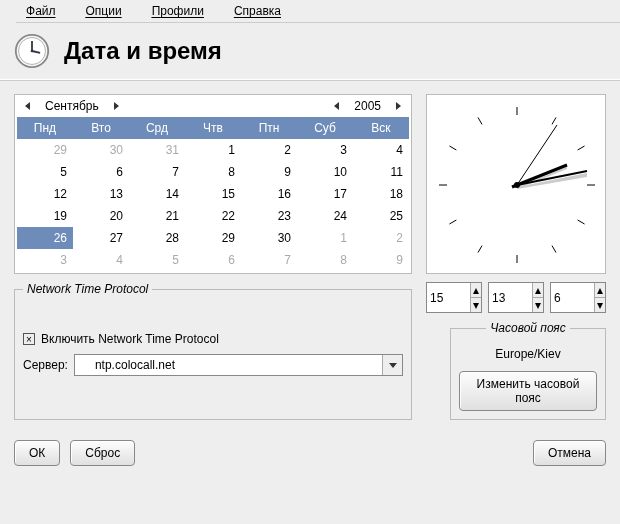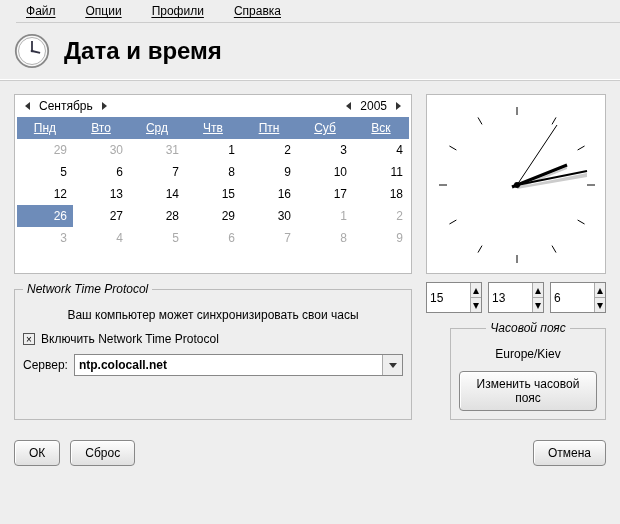--- a/index.html
+++ b/index.html
@@ -11,38 +11,38 @@
 .header-line { height: 2px; background: linear-gradient(#bbb,#fff); margin: 0 0 2px; }
 .clock-icon { width: 36px; height: 36px; }
 .header h1 { font-size: 24px; font-weight: bold; }
 .content { padding: 10px 14px; display: flex; flex-direction: column; gap: 8px; }
 .row1 { display: flex; gap: 14px; }
 .calendar-wrap { flex: 1; border: 1px solid #bbb; background: #fff; box-shadow: inset 1px 1px 0 #fff; padding: 2px; }
 .month-bar { display: flex; align-items: center; padding: 2px 4px; }
 .month-bar .spacer { flex: 1; }
 .arrow-btn { width: 14px; height: 14px; display: inline-flex; align-items: center; justify-content: center; cursor: pointer; }
 .arrow-btn svg { width: 8px; height: 8px; }
-.month-label, .year-label { margin: 0 4px; text-align: right; }
+.month-label, .year-label { margin: 0 10px; text-align: right; }
 table.cal { width: 100%; border-collapse: collapse; margin-top: 2px; }
-table.cal th { background: #6e8cb9; color: #fff; font-weight: normal; padding: 4px 0; text-align: center; width: 14.28%; text-decoration: underline; }
+table.cal th { background: #6e8cb9; color: #fff; font-weight: normal; padding: 4px 0; text-align: center; width: 14.28%; }
 table.cal td { text-align: right; padding: 4px 6px; }
 table.cal td.other { color: #aaa; }
 table.cal td.sel { background: #6e8cb9; color: #fff; }
 .analog { width: 180px; height: 180px; border: 1px solid #bbb; background: #fff; position: relative; }
 .row2 { display: flex; gap: 14px; }
 fieldset { border: 1px solid #bbb; padding: 6px 8px 8px; }
 fieldset legend { padding: 0 4px; font-style: italic; }
 .ntp { flex: 1; }
 .ntp-text { text-align: center; margin: 4px 0 8px; line-height: 1.5; }
 .ntp-check { display: flex; align-items: center; gap: 6px; margin: 4px 0 8px; }
 .ntp-check .box { width: 12px; height: 12px; border: 1px solid #555; display: inline-flex; align-items: center; justify-content: center; font-size: 10px; }
 .server-row { display: flex; align-items: center; gap: 6px; }
 .server-row label { }
 .combo { flex: 1; display: flex; border: 1px solid #888; background: #fff; box-shadow: inset 1px 1px 1px #ccc; }
-.combo input { border: none; flex: 1; padding: 3px 4px; outline: none; font-weight: bold; }
+.combo input { border: none; flex: 1; padding: 3px 20px; outline: none; }
 .combo .drop { width: 20px; border-left: 1px solid #aaa; display: flex; align-items: center; justify-content: center; background: #eee; cursor: pointer; }
 .right-col { width: 180px; display: flex; flex-direction: column; gap: 8px; }
 .spinners { display: flex; gap: 6px; }
 .spinner { flex: 1; display: flex; border: 1px solid #888; background: #fff; box-shadow: inset 1px 1px 1px #ccc; }
 .spinner input { border: none; width: 100%; padding: 3px 3px; outline: none; }
 .spinner .arrows { width: 14px; display: flex; flex-direction: column; border-left: 1px solid #aaa; }
 .spinner .arrows span { flex: 1; display: flex; align-items: center; justify-content: center; background: #eee; cursor: pointer; }
 .spinner .arrows span:first-child { border-bottom: 1px solid #aaa; }
 .tz-fs { text-align: center; margin-left: 24px; }
 .tz-val { margin: 6px 0 10px; }
@@ -132,20 +132,29 @@
               <td>11</td>
             </tr>
             <tr>
               <td>12</td>
               <td>13</td>
               <td>14</td>
               <td>15</td>
               <td>16</td>
               <td>17</td>
               <td>18</td>
+            </tr>
+            <tr>
+              <td>19</td>
+              <td>20</td>
+              <td>21</td>
+              <td>22</td>
+              <td>23</td>
+              <td>24</td>
+              <td>25</td>
             </tr>
             <tr>
               <td class="sel">26</td>
               <td>27</td>
               <td>28</td>
               <td>29</td>
               <td>30</td>
               <td class="other">1</td>
               <td class="other">2</td>
             </tr>
@@ -185,21 +194,21 @@
         <line x1="90" y1="90" x2="130" y2="30" stroke="#000" stroke-width="1"></line>
         <circle cx="90" cy="90" r="3" fill="#000"></circle>
       </svg>
     </div>
   </div>
 
   <div class="row2">
     <fieldset class="ntp">
       <legend>Network Time Protocol</legend>
       <div class="ntp-text">
-        <span>Ваш компьютер может синхронизировать свои часы</span><br>
+        <br>
       </div>
       <div class="ntp-check">
         <span class="box">×</span>
         <span>Включить Network Time Protocol</span>
       </div>
       <div class="server-row">
         <label>Сервер:</label>
         <div class="combo">
           <input value="ntp.colocall.net" style="">
           <span class="drop">

